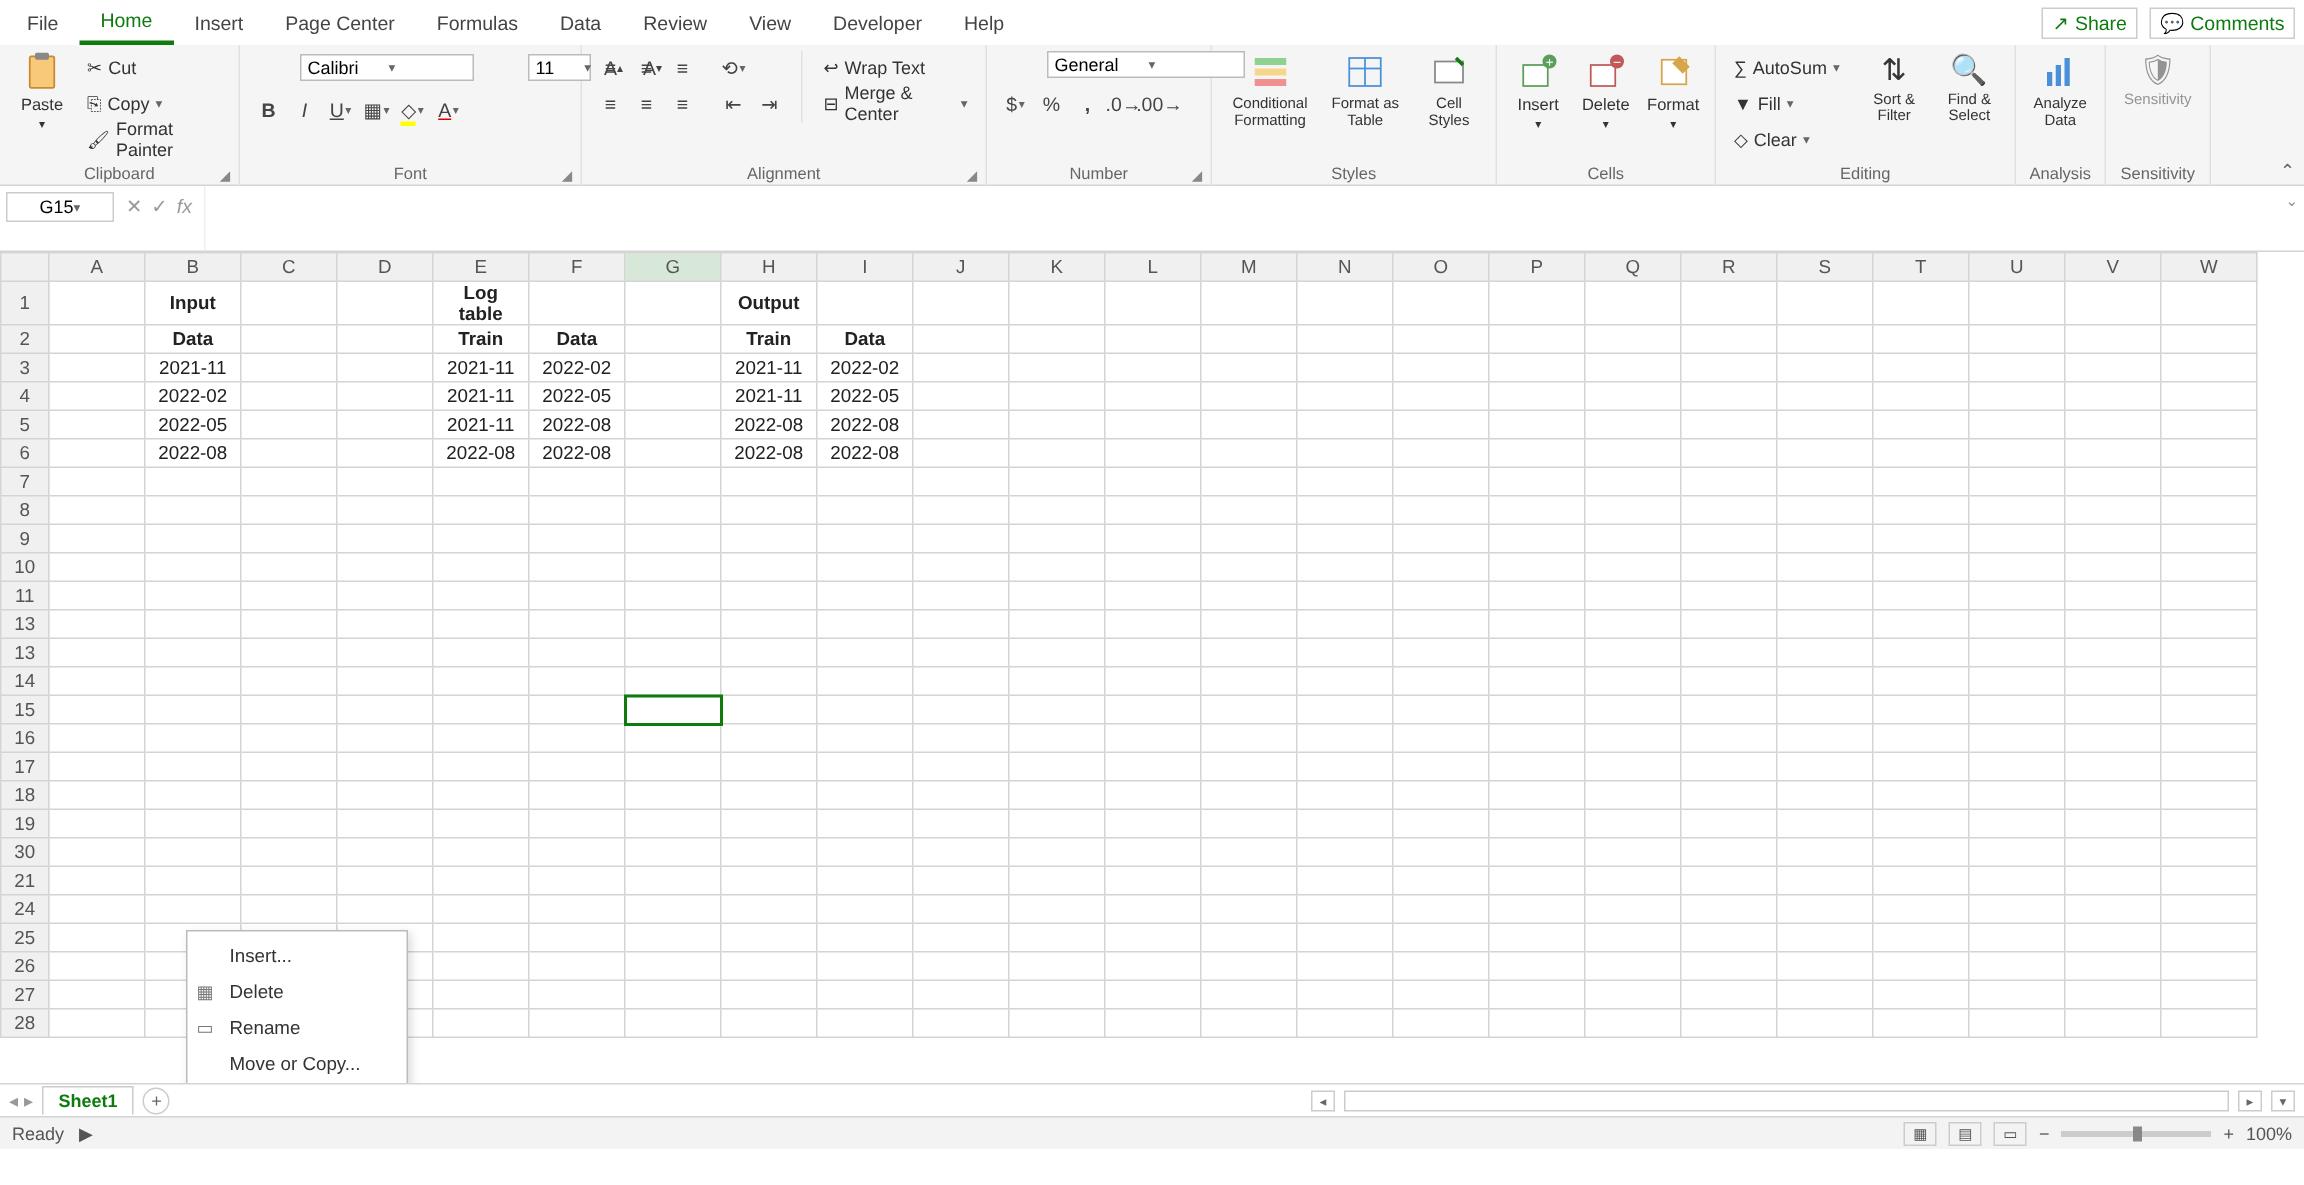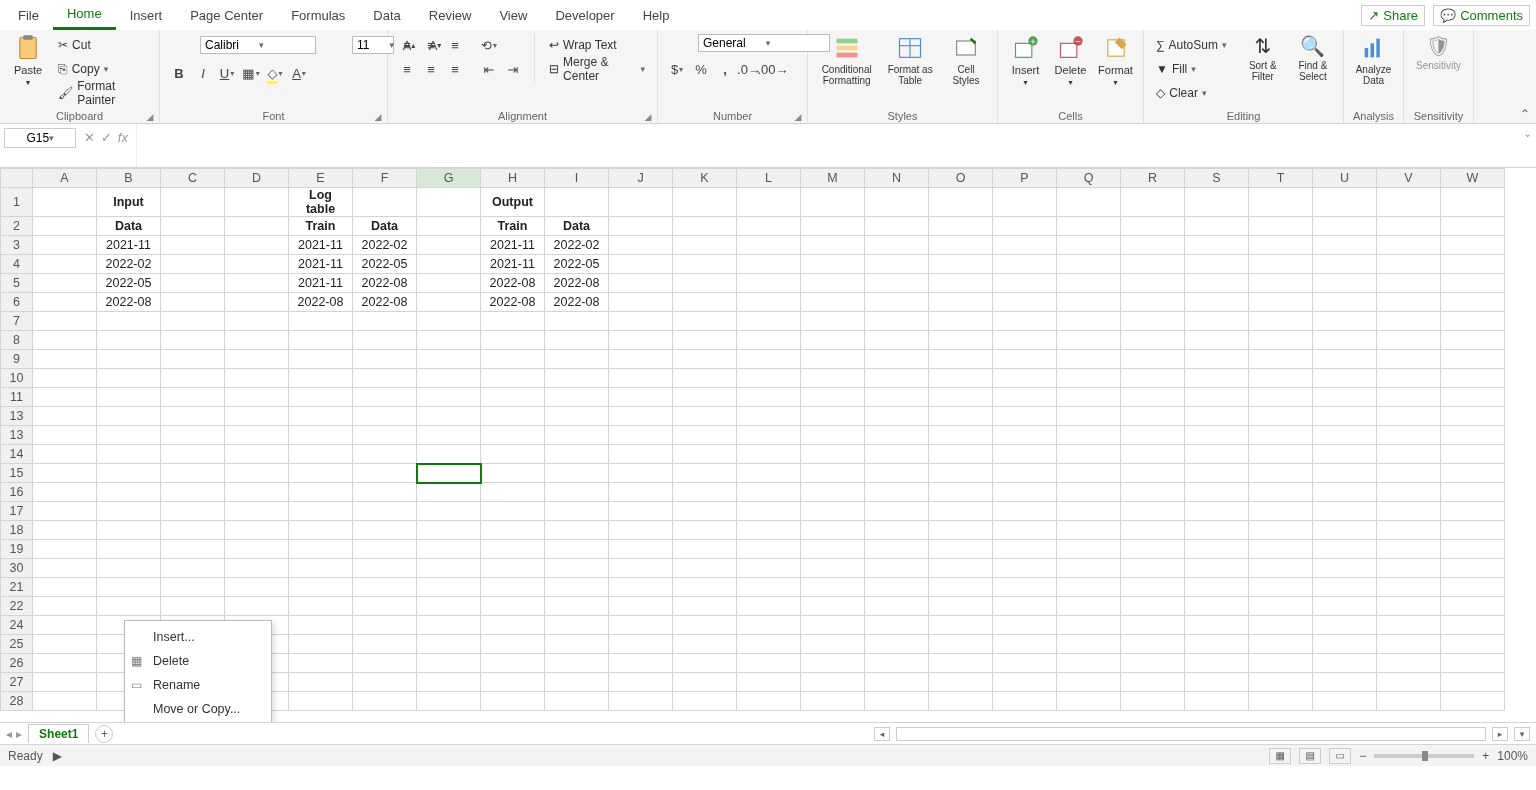--- a/index.html
+++ b/index.html
@@ -928,46 +928,20 @@
           <td class=""></td>
           <td class=""></td>
           <td class=""></td>
           <td class=""></td>
           <td class=""></td>
           <td class=""></td>
           <td class=""></td>
           <td class=""></td>
         </tr>
         <tr>
-          <th class="rowhdr">22</th>
-          <td class=""></td>
-          <td class=""></td>
-          <td class=""></td>
-          <td class=""></td>
-          <td class=""></td>
-          <td class=""></td>
-          <td class=""></td>
-          <td class=""></td>
-          <td class=""></td>
-          <td class=""></td>
-          <td class=""></td>
-          <td class=""></td>
-          <td class=""></td>
-          <td class=""></td>
-          <td class=""></td>
-          <td class=""></td>
-          <td class=""></td>
-          <td class=""></td>
-          <td class=""></td>
-          <td class=""></td>
-          <td class=""></td>
-          <td class=""></td>
-          <td class=""></td>
-        </tr>
-        <tr>
           <th class="rowhdr">24</th>
           <td class=""></td>
           <td class=""></td>
           <td class=""></td>
           <td class=""></td>
           <td class=""></td>
           <td class=""></td>
           <td class=""></td>
           <td class=""></td>
           <td class=""></td>

